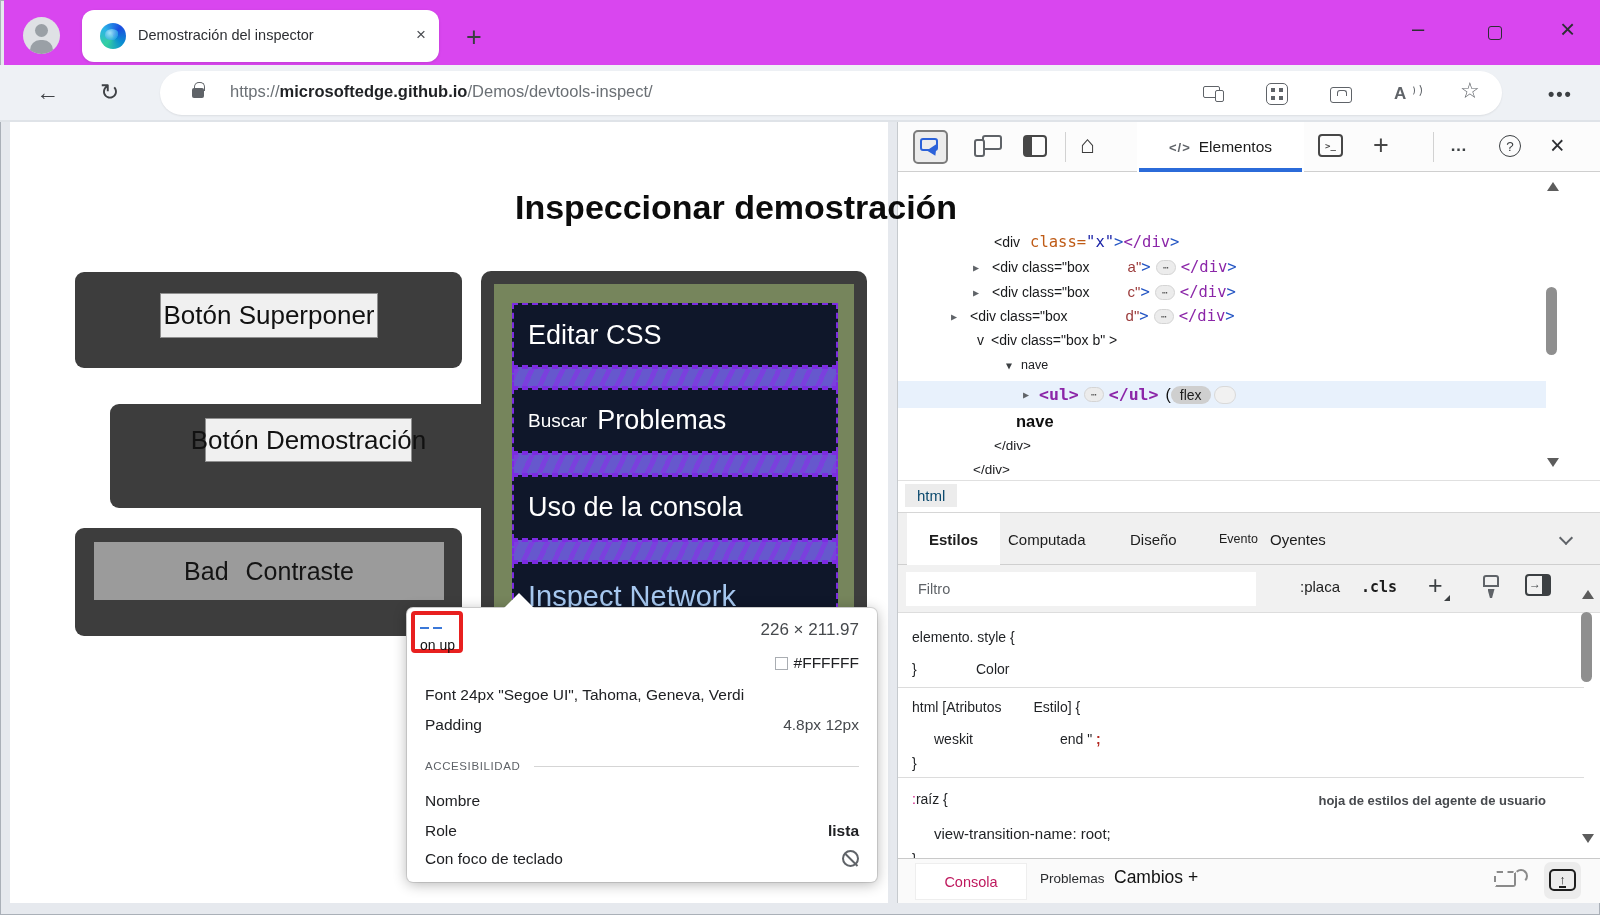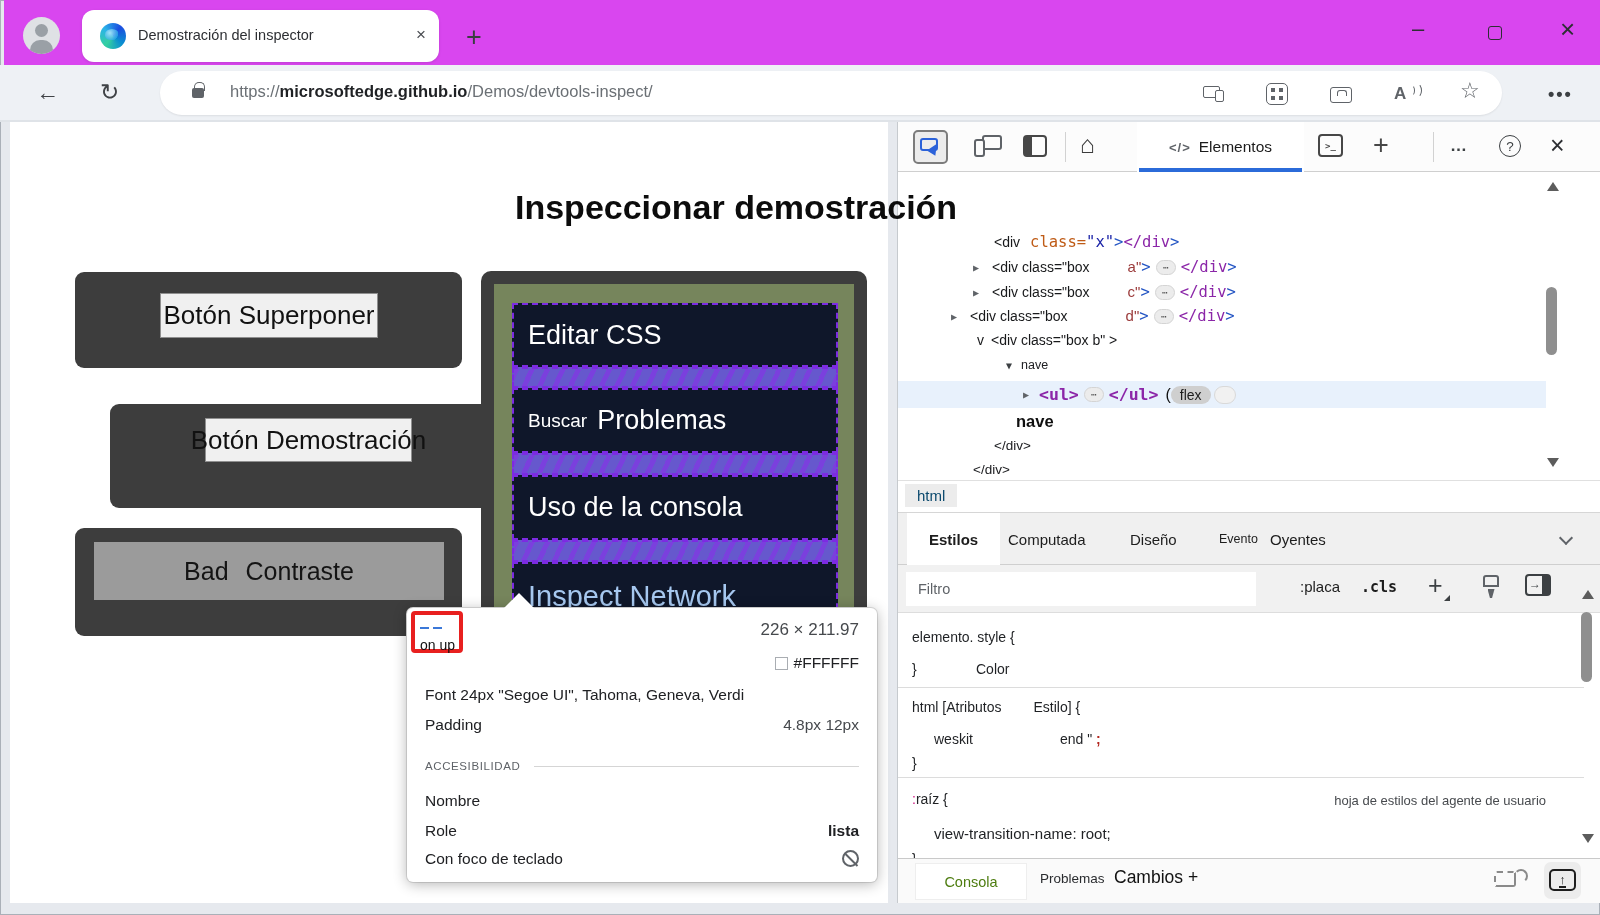--- a/index.html
+++ b/index.html
@@ -143,26 +143,26 @@
   .tg-plus::after { content:""; position:absolute; left:16px; top:24px; border-left:6px solid transparent; border-bottom:6px solid #3c4043; }
   .brush-i { position:absolute; left:585px; top:10px; width:16px; height:12px; border:2px solid #5f6368; border-radius:3px 3px 0 0; }
   .brush-i::after { content:""; position:absolute; left:2.5px; top:12px; width:7px; height:9px; background:#5f6368; clip-path:polygon(0 0, 100% 0, 65% 100%, 35% 100%); }
   .boxarrow-i { position:absolute; left:627px; top:9px; width:26px; height:22px; border:2px solid #3c4043; border-radius:4px; }
   .boxarrow-i::before { content:""; position:absolute; right:0; top:0; width:7px; height:18px; background:#3c4043; }
   .boxarrow-i .ar { position:absolute; left:2px; top:1px; font-size:12px; color:#3c4043; }
 
   .rules { position:absolute; left:0; top:491px; width:686px; height:245px; background:#fff; overflow:hidden; font-size:14px; color:#1f2124; }
   .rule-div { position:absolute; left:0; width:686px; border-top:1px solid #dcdcdc; }
   .r-line { position:absolute; white-space:pre; }
-  .origin-note { position:absolute; right:38px; font-size:13px; color:#474a4e; }
+  .origin-note { position:absolute; right:38px; font-size:13px; color:#474a4e;font-weight:bold; }
   .pinkc { color:#d01884; }
   .redsemi { color:#b3261e; font-weight:700; }
 
   .drawer { position:absolute; left:0; top:736px; width:703px; height:45px; background:#fafafa; border-top:1px solid #c9c9c9; }
-  .drawer-chip { position:absolute; left:18px; top:5px; width:110px; height:35px; background:#fff; display:flex; align-items:center; justify-content:center; font-size:14.5px; color:#4d7c0f; box-shadow:0 0 0 1px #eee; }
+  .drawer-chip { position:absolute; left:18px; top:5px; width:110px; height:35px; background:#fff; display:flex; align-items:center; justify-content:center; font-size:14.5px; color:#be185d; box-shadow:0 0 0 1px #eee; }
   .drawer-item { position:absolute; top:12px; font-size:13.5px; color:#2a2c2f; }
   .drawer-changes { position:absolute; top:8px; font-size:17.5px; color:#111; }
   .reload-i { position:absolute; left:596px; top:12px; width:22px; height:16px; border:2px solid #8a8a8a; border-top-style:dashed; border-left-style:dashed; border-radius:3px; }
   .reload-i::after { content:""; position:absolute; left:18px; top:-4px; width:10px; height:10px; border:2px solid #8a8a8a; border-left-color:transparent; border-bottom-color:transparent; border-radius:50%; }
   .export-chip { position:absolute; left:646px; top:3px; width:37px; height:37px; background:#ececec; border-radius:7px; }
   .export-i { position:absolute; left:5px; top:7px; width:27px; height:22px; border:2.2px solid #1d1d1d; border-radius:5px; display:flex; align-items:center; justify-content:center; }
   .export-i .up { font-size:13px; font-weight:700; color:#1d1d1d; border-bottom:2px solid #1d1d1d; line-height:13px; }
 </style>
 </head>
 <body>

